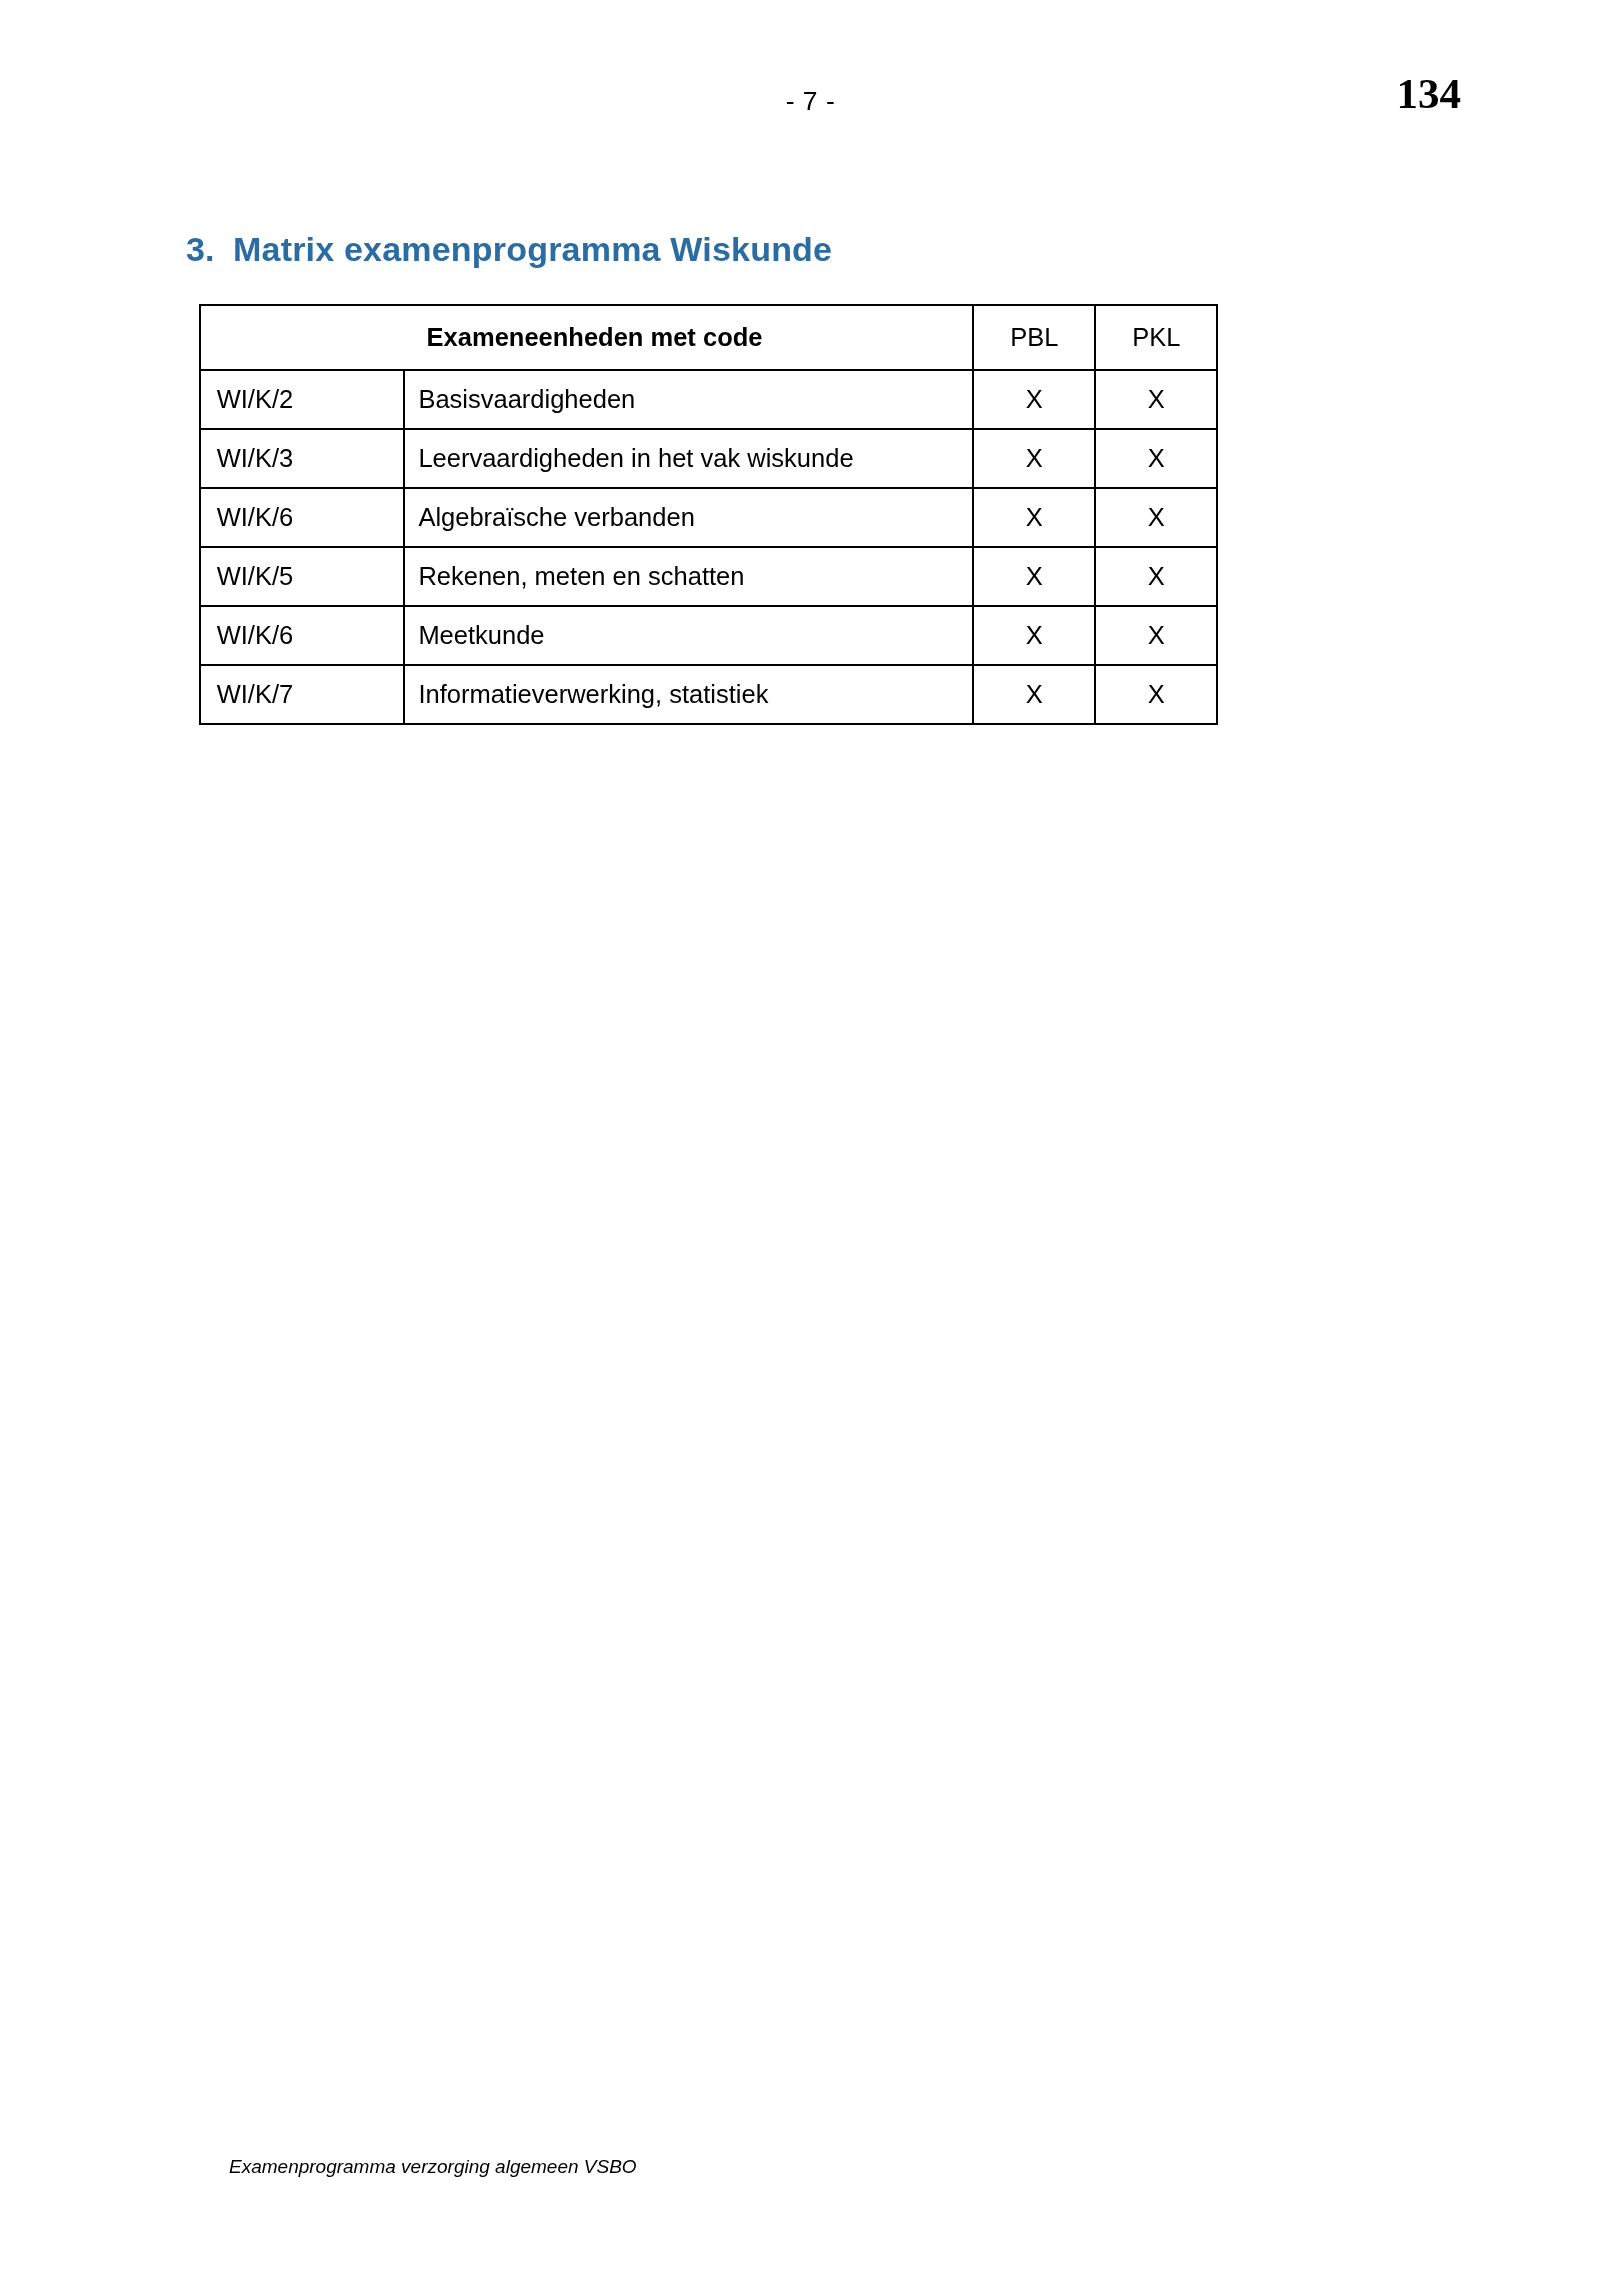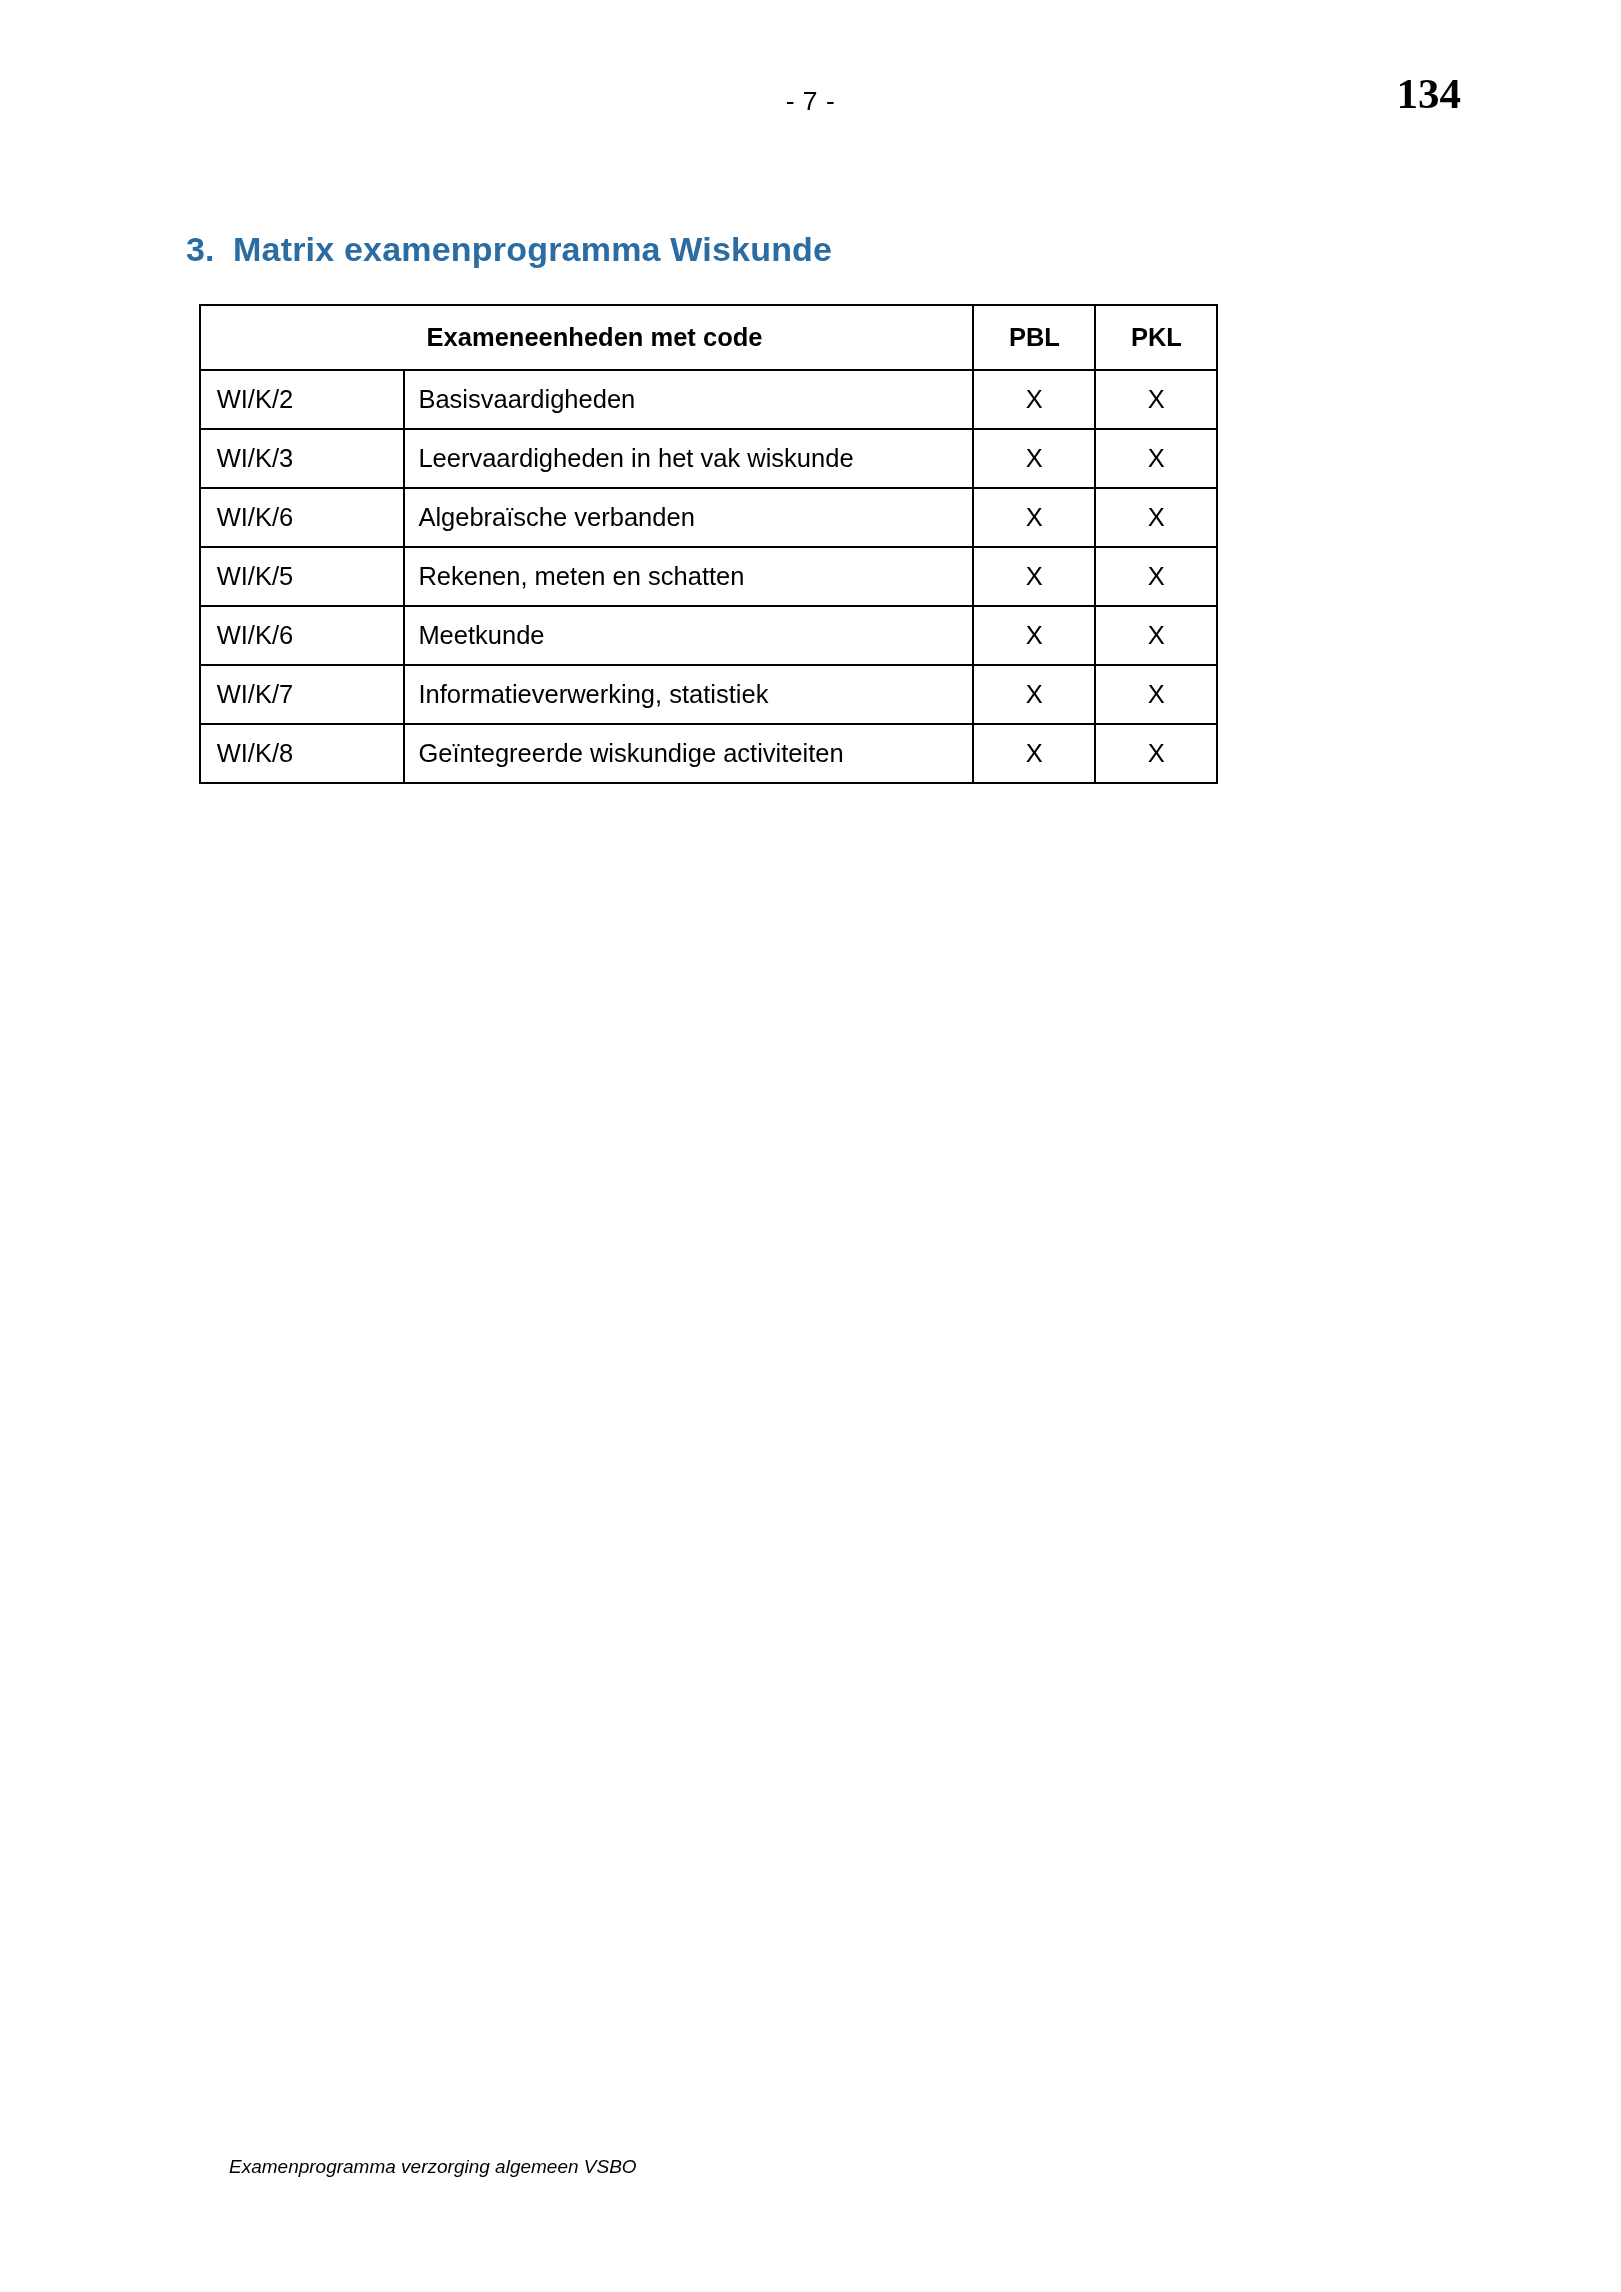--- a/index.html
+++ b/index.html
@@ -92,21 +92,21 @@
     width: 120px;
     text-align: center;
   }
   .matrix-table thead th.h-main {
     font-weight: bold;
     padding-left: 15.7px;
     height: 63px;
     text-align: center;
   }
   .matrix-table thead th.h-mark {
-    font-weight: bold;
+    font-weight: normal;
     text-align: center;
     height: 63px;
   }
 
   
   .footer-note {
     position: absolute;
     top: 2156px;
     left: 188px;
     font-style: italic;
@@ -166,25 +166,19 @@
         <td class="c-desc">Meetkunde</td>
         <td class="c-mark">X</td>
         <td class="c-mark">X</td>
       </tr>
       <tr>
         <td class="c-code">WI/K/7</td>
         <td class="c-desc">Informatieverwerking, statistiek</td>
         <td class="c-mark">X</td>
         <td class="c-mark">X</td>
       </tr>
-      <tr>
-        <td class="c-code">WI/K/8</td>
-        <td class="c-desc">Geïntegreerde wiskundige activiteiten</td>
-        <td class="c-mark">X</td>
-        <td class="c-mark">X</td>
-      </tr>
     </tbody>
   </table>
 
   <div class="footer-note">Examenprogramma verzorging algemeen VSBO</div>
 
 </div>
 
 
 </body></html>

